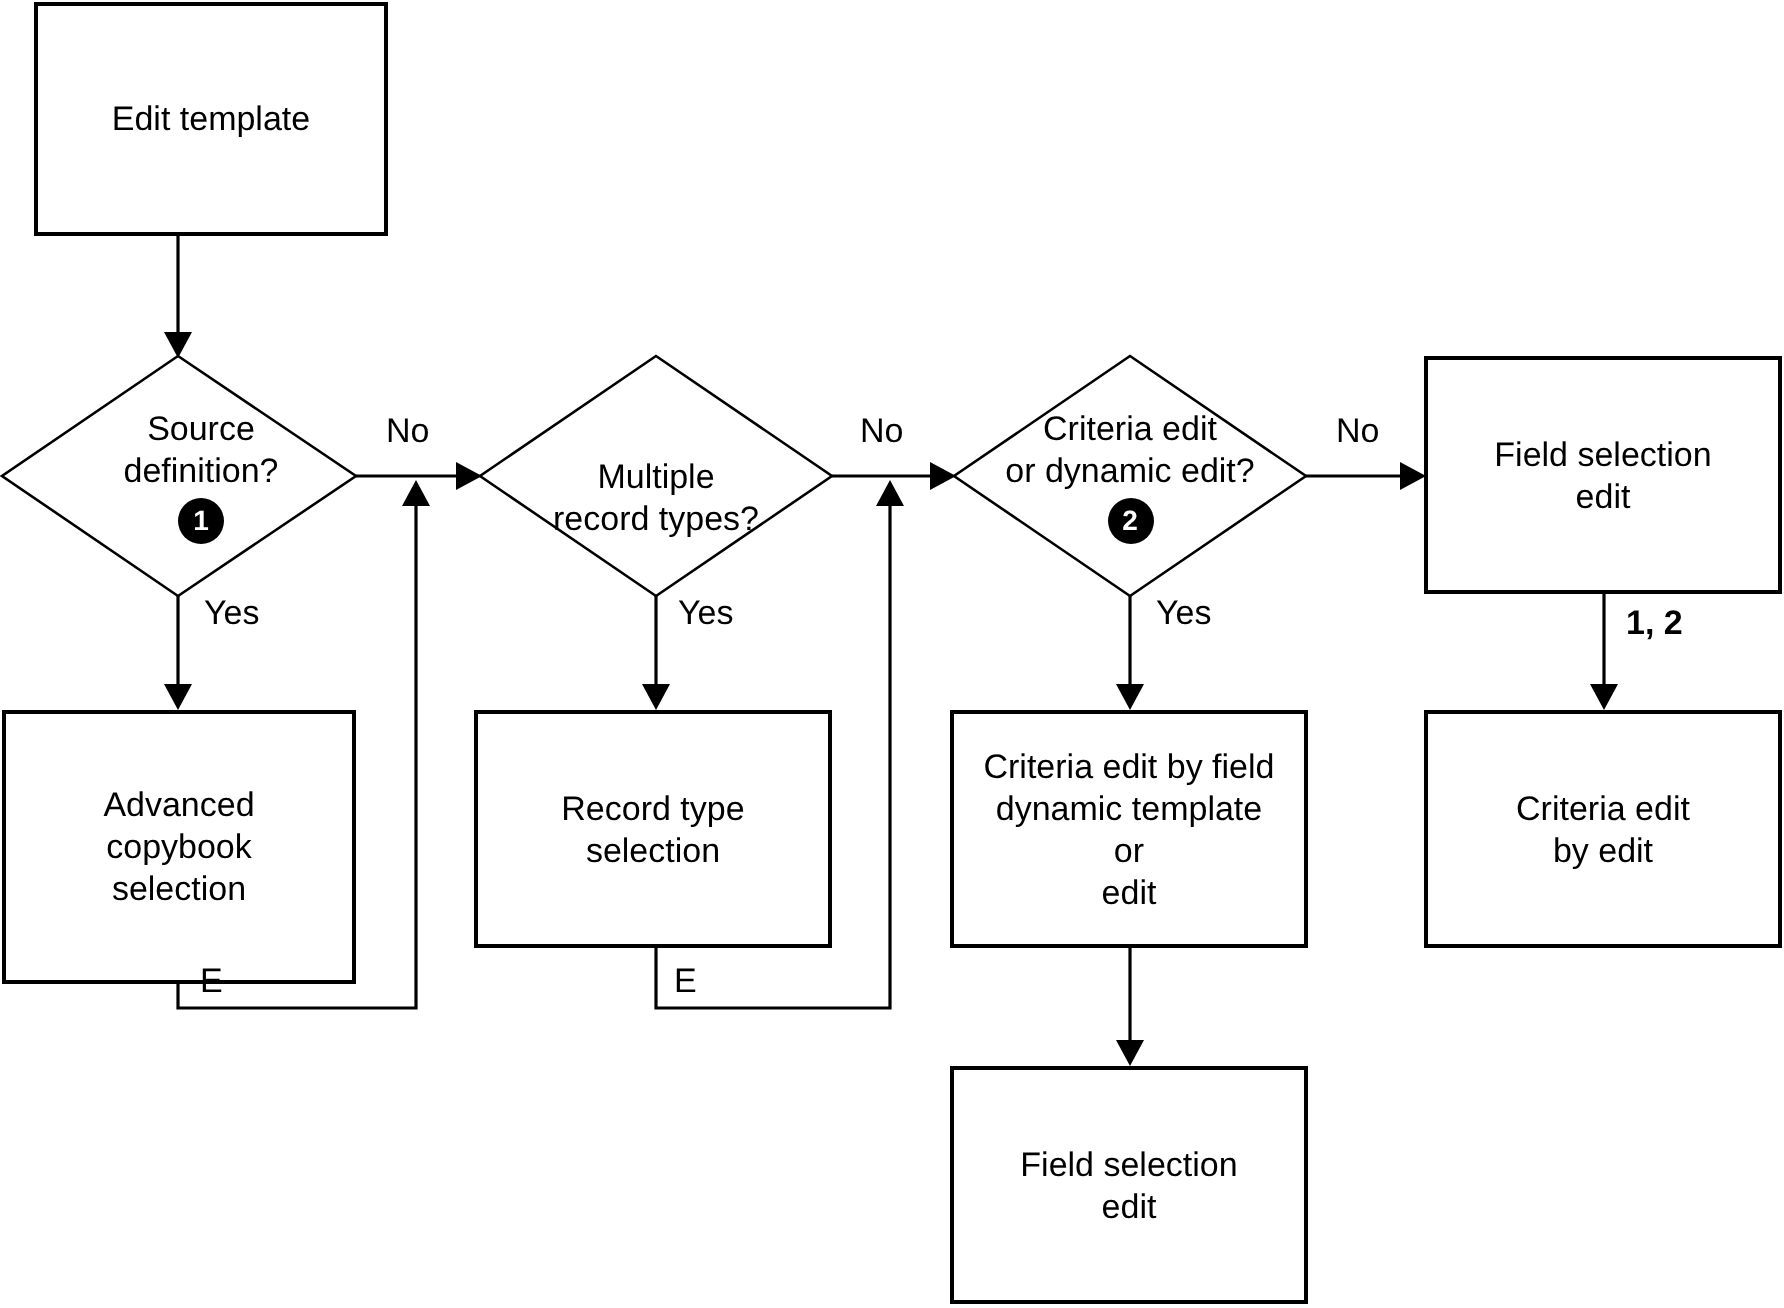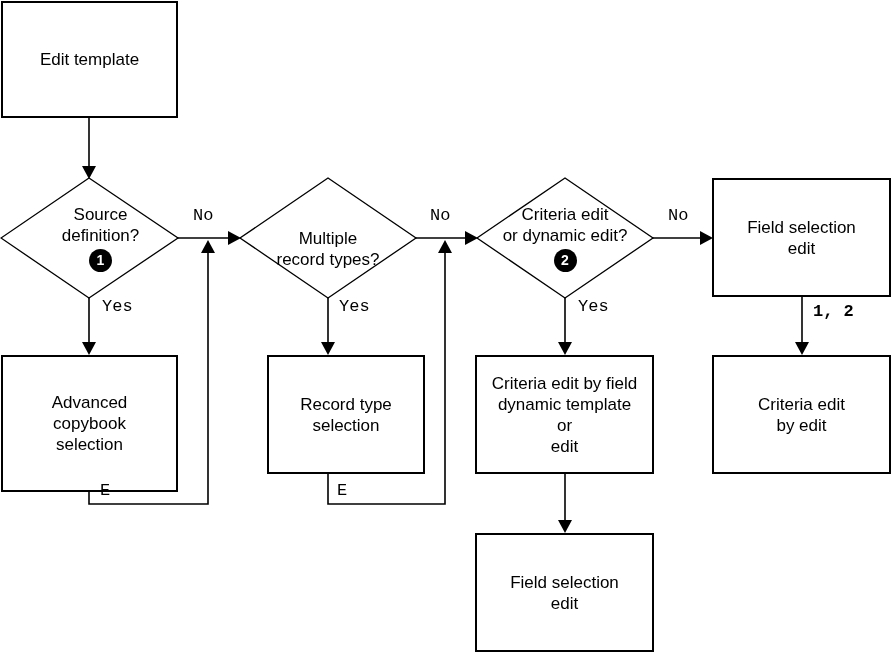--- a/index.html
+++ b/index.html
@@ -39,21 +39,20 @@
   .badge{
     width:23px;height:23px;border-radius:50%;
     background:var(--badge-bg);color:var(--badge-fg);
     font-size:14px;font-weight:bold;line-height:23px;
     text-align:center;margin-top:3px;
   }
   .lbl{
     position:absolute;
     font-size:17px;line-height:20px;
     white-space:nowrap;
-    font-family:Liberation Mono, monospace;
   }
   .lbl.bold{font-weight:bold;text-align:right;}
 </style>
 </head>
 <body>
 
 <div id="canvas">
 
   <svg id="wires" viewBox="0 0 892 654" xmlns="http://www.w3.org/2000/svg">
 
@@ -85,40 +84,40 @@
       <polygon points="89,355 82,342 96,342"></polygon>
       <polygon points="328,355 321,342 335,342"></polygon>
       <polygon points="565,355 558,342 572,342"></polygon>
       <polygon points="208,240 201,253 215,253"></polygon>
       <polygon points="445,240 438,253 452,253"></polygon>
       <polygon points="565,533 558,520 572,520"></polygon>
       <polygon points="802,355 795,342 809,342"></polygon>
     </g>
   </svg>
 
-  <div class="box" style="left:1px;top:1px;width:177px;height:117px;">
+  <div class="box" style="left:17px;top:1px;width:177px;height:117px;">
     <span>Edit template</span>
   </div>
 
   <div class="box" style="left:712px;top:178px;width:179px;height:119px;">
     <div>
       <span>Field selection</span>
       <span>edit</span>
     </div>
   </div>
 
   <div class="box" style="left:1px;top:355px;width:177px;height:137px;">
     <div>
       <span>Advanced</span>
       <span>copybook</span>
       <span>selection</span>
     </div>
   </div>
 
-  <div class="box" style="left:237px;top:355px;width:158px;height:119px;margin-left:30px;">
+  <div class="box" style="left:237px;top:355px;width:179px;height:119px;">
     <div>
       <span>Record type</span>
       <span>selection</span>
     </div>
   </div>
 
   <div class="box" style="left:475px;top:355px;width:179px;height:119px;">
     <div>
       <span>Criteria edit by field</span>
       <span>dynamic template</span>

